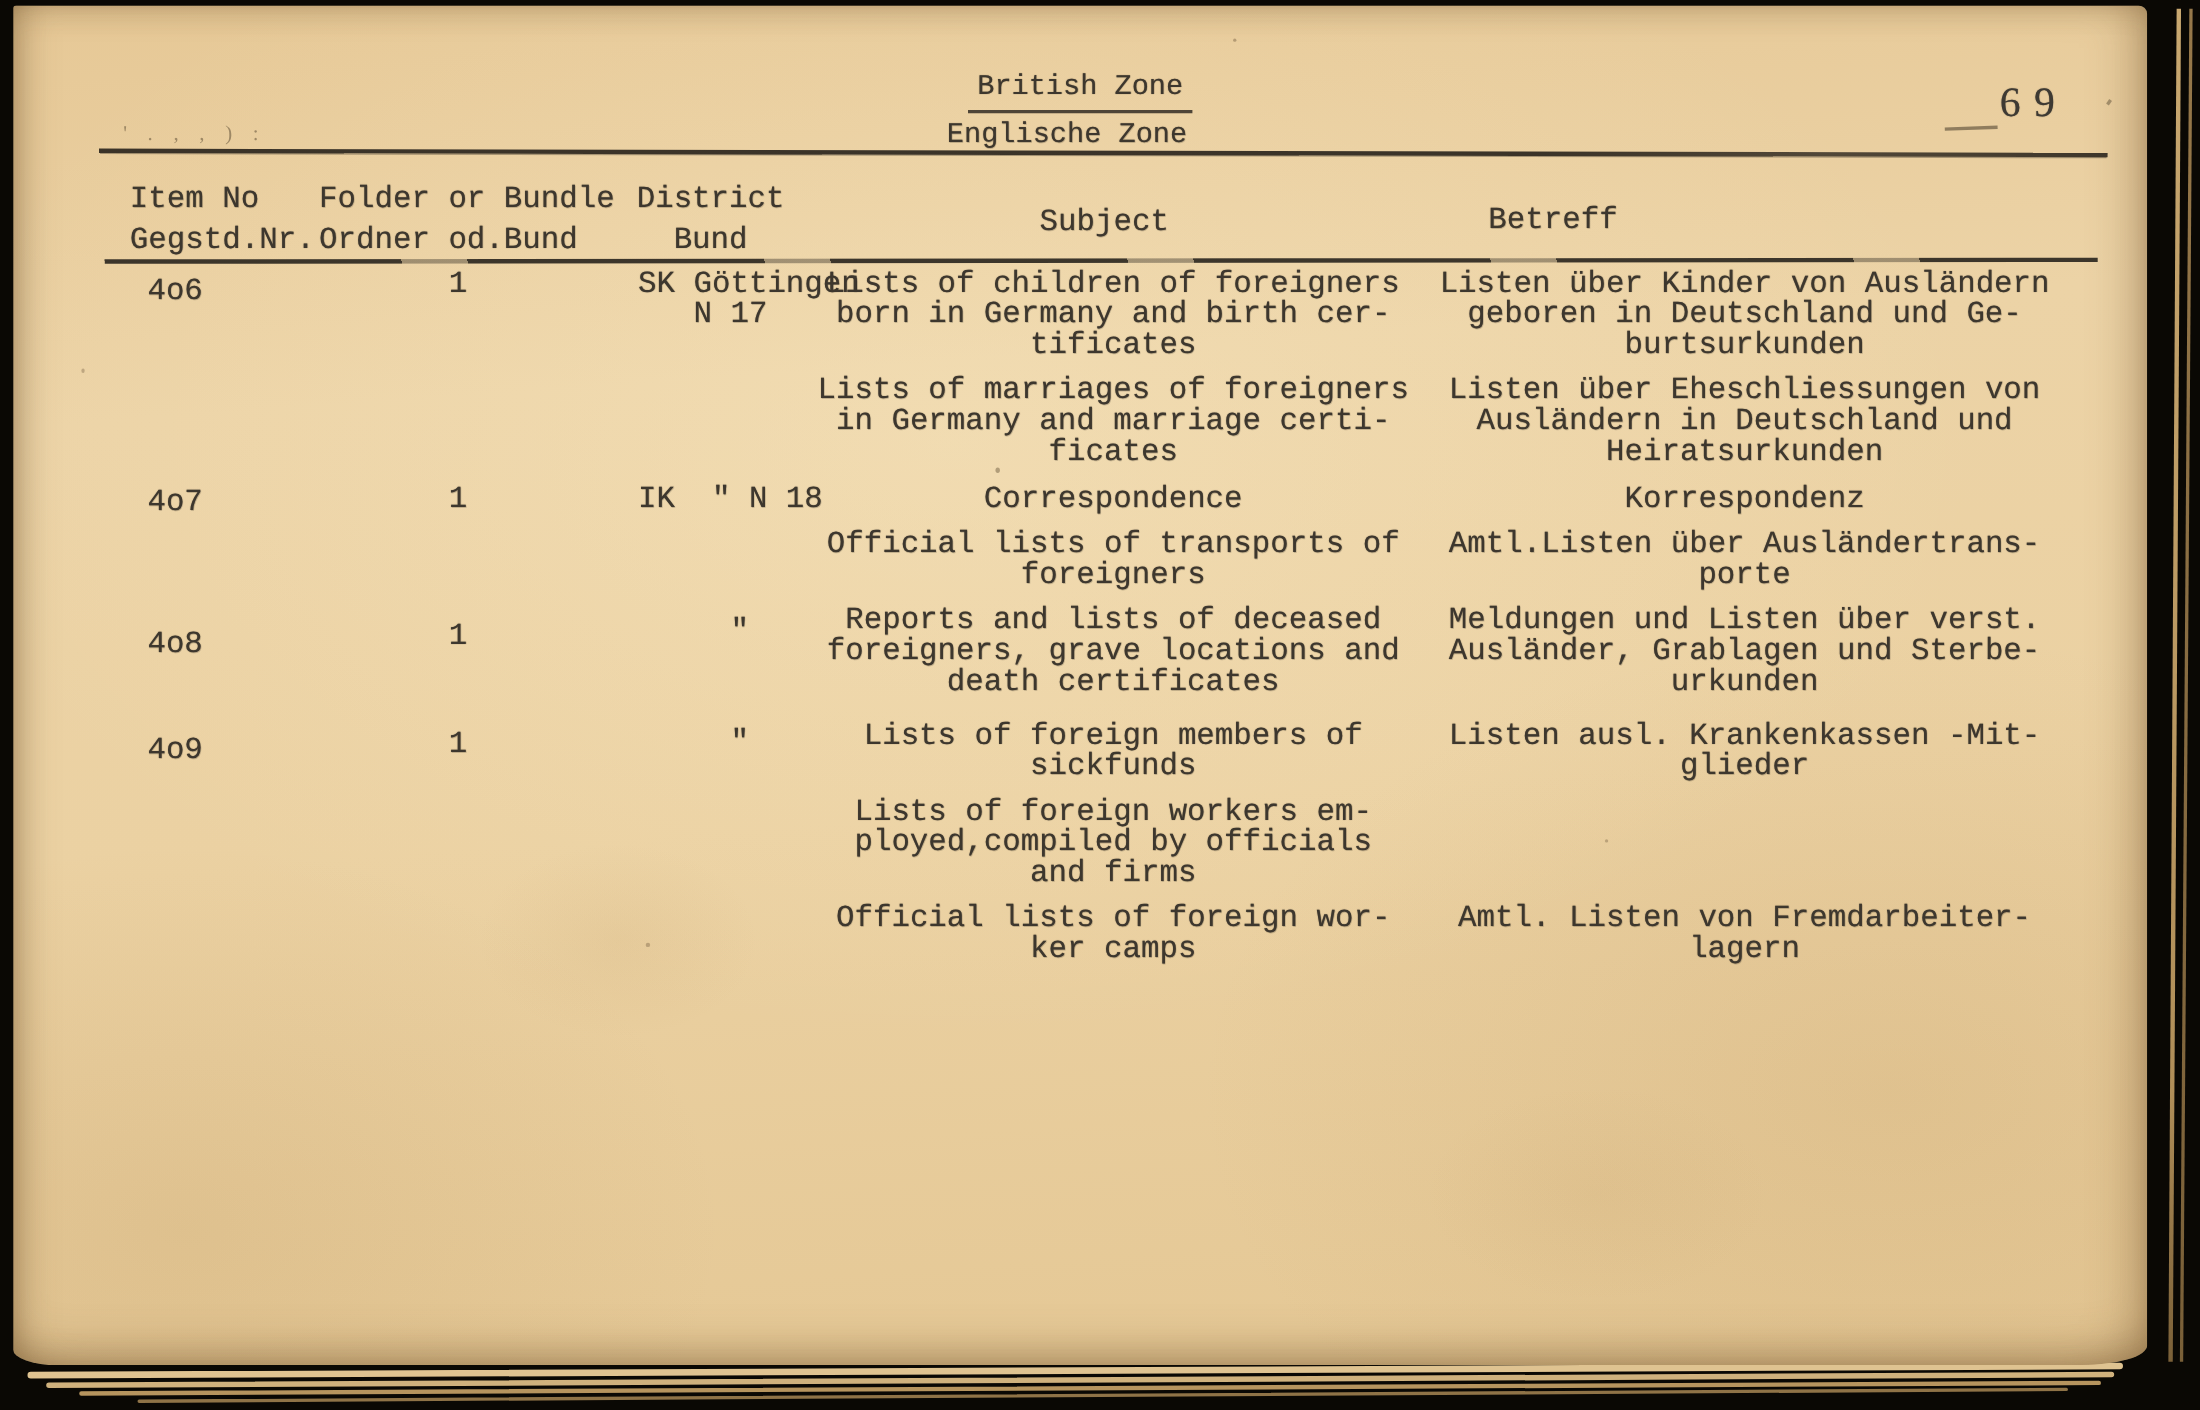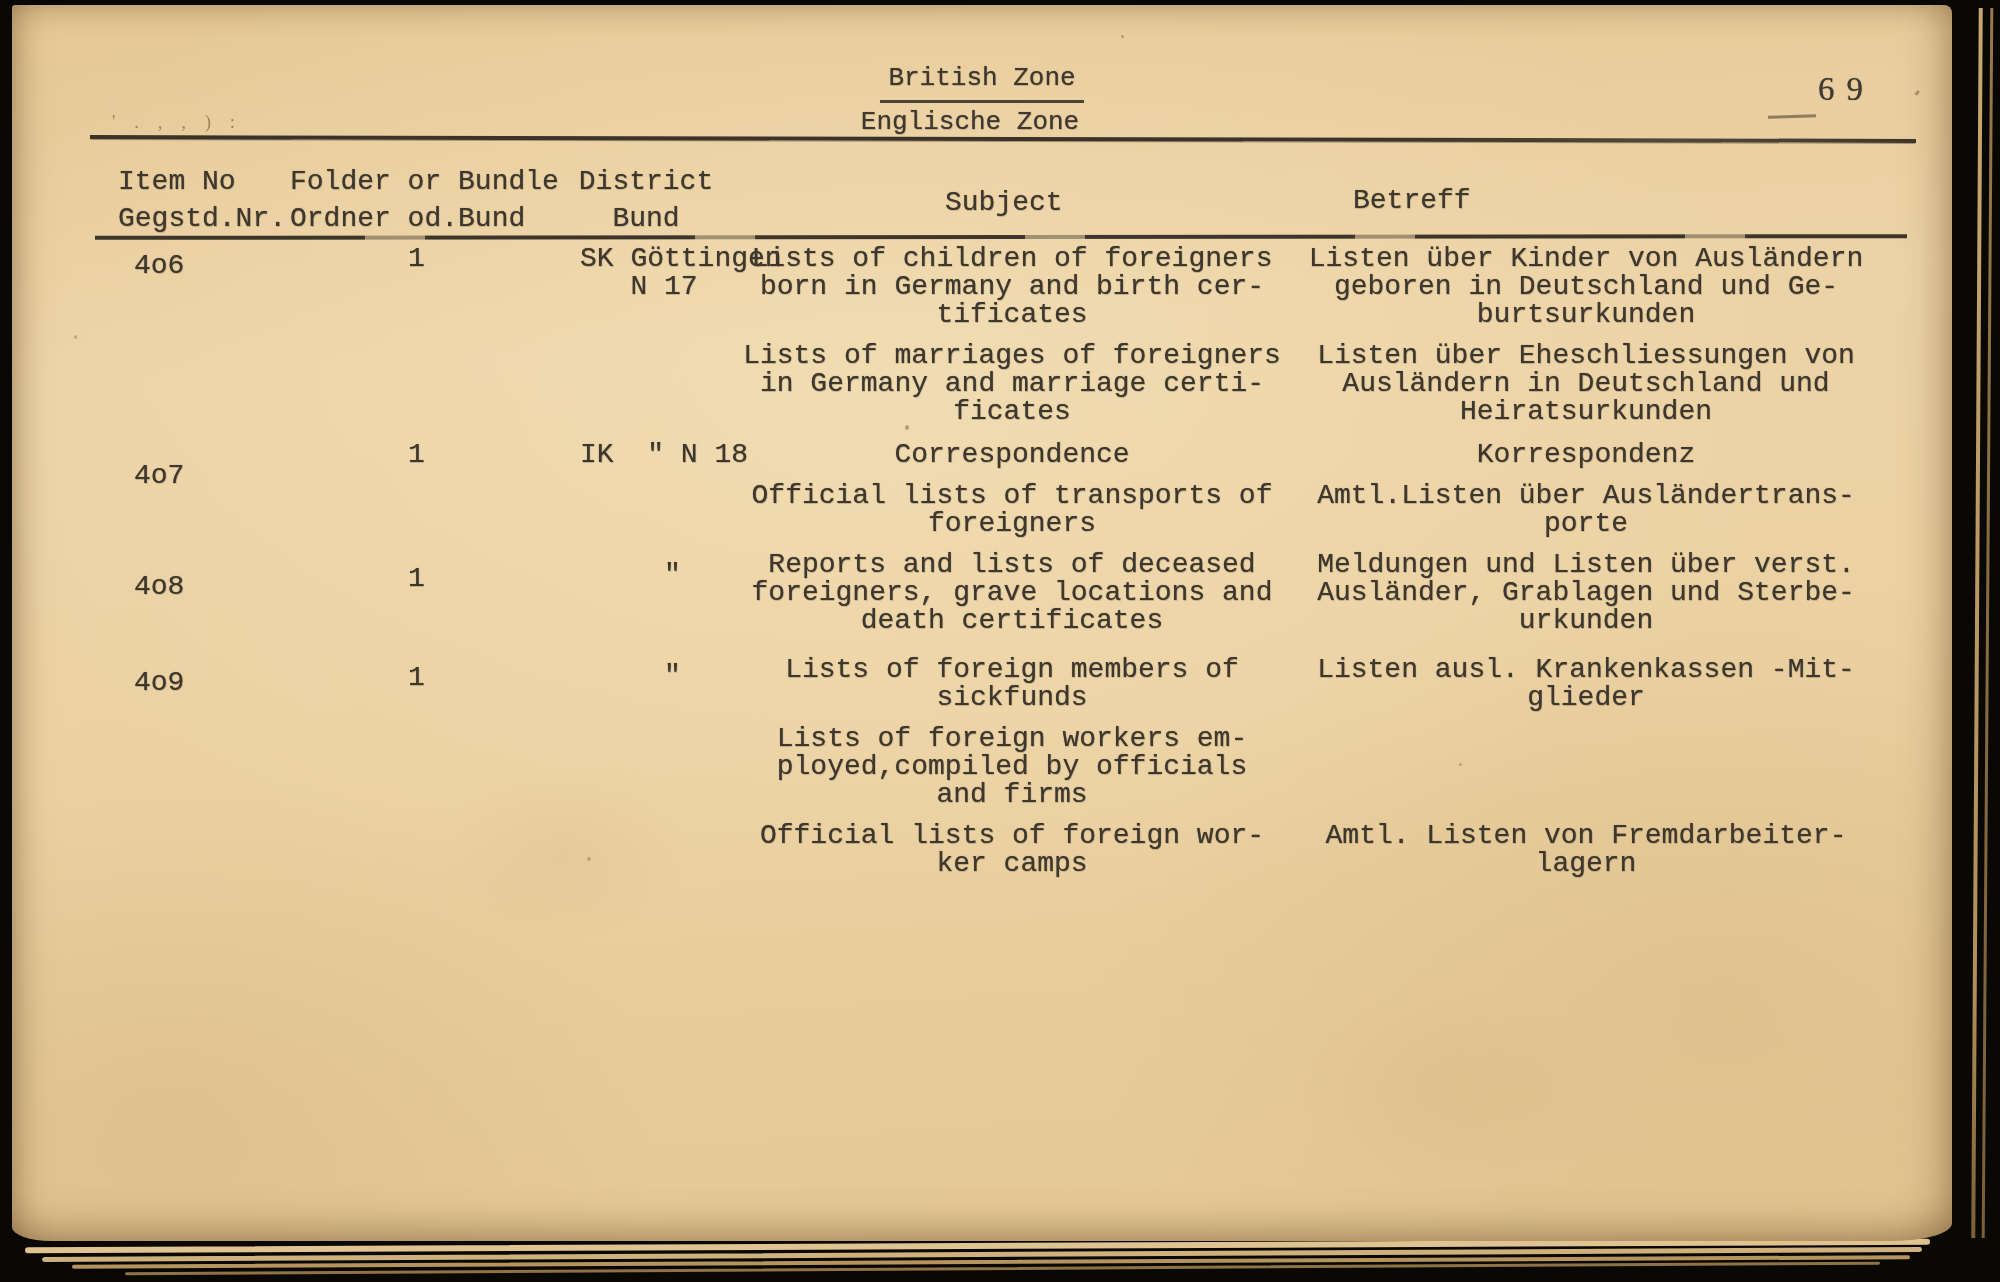--- a/index.html
+++ b/index.html
@@ -43,21 +43,21 @@
     text-shadow:0 0 1px rgba(56,48,38,.6), .6px .8px 0 rgba(56,48,38,.18);
   }
   .type{font-size:28px;line-height:28px;white-space:pre;}
   .abs{position:absolute;}
   
   .title{left:748px;top:54px;width:420px;text-align:center;font-size:26px;line-height:38px;}
   .title .u{display:inline-block;border-bottom:3px solid rgba(52,45,36,.85);padding:0 8px 3px;margin-left:24px;}
   
   .pageno{
     left:1806px;top:66px;font-family:"Liberation Serif","DejaVu Serif",serif;
-    font-size:33px;letter-spacing:12px;color:#3e3a33;
+    font-size:38px;letter-spacing:12px;color:#3e3a33;
     text-shadow:0 0 1px rgba(50,45,38,.7);
   }
   .pencil{color:rgba(106,90,64,.6);}
   .pencil-marks{left:100px;top:106px;font-size:19px;letter-spacing:7px;font-family:"Liberation Serif",serif;}
   .pencil-dash{left:1756px;top:110px;width:48px;height:3px;background:rgba(96,82,58,.65);transform:rotate(-2deg);}
   .pencil-tick{left:1903px;top:88px;width:9px;height:5px;border-left:3px solid rgba(96,82,58,.5);transform:rotate(35deg);}
   
   .rule1{left:78px;top:132px;width:1826px;height:4px;transform:rotate(.12deg);
          background:linear-gradient(90deg,rgba(44,38,30,.92) 0 72%,rgba(44,38,30,.8) 86%,rgba(44,38,30,.9));
          box-shadow:0 2px 0 -1px rgba(44,38,30,.35);}
@@ -142,21 +142,21 @@
             <div class="ink type subject">Lists of marriages of foreigners
 in Germany and marriage certi-
 ficates</div>
             <div class="ink type betreff">Listen über Eheschliessungen von
 Ausländern in Deutschland und
 Heiratsurkunden</div>
           </div>
         </div>
       </div>
       <div class="row" style="top: 436px;">
-        <div class="cell ink type c-item" style="top: 21px;">4o7</div>
+        <div class="cell ink type c-item" style="top: 3px;">4o7</div>
         <div class="cell ink type c-folder" style="top: 0px;">1</div>
         <div class="cell ink type c-district" style="top: 0px;">IK  " N 18</div>
         <div class="entries">
           <div class="entry">
             <div class="ink type subject">Correspondence</div>
             <div class="ink type betreff">Korrespondenz</div>
           </div>
           <div class="entry">
             <div class="ink type subject">Official lists of transports of
 foreigners</div>

